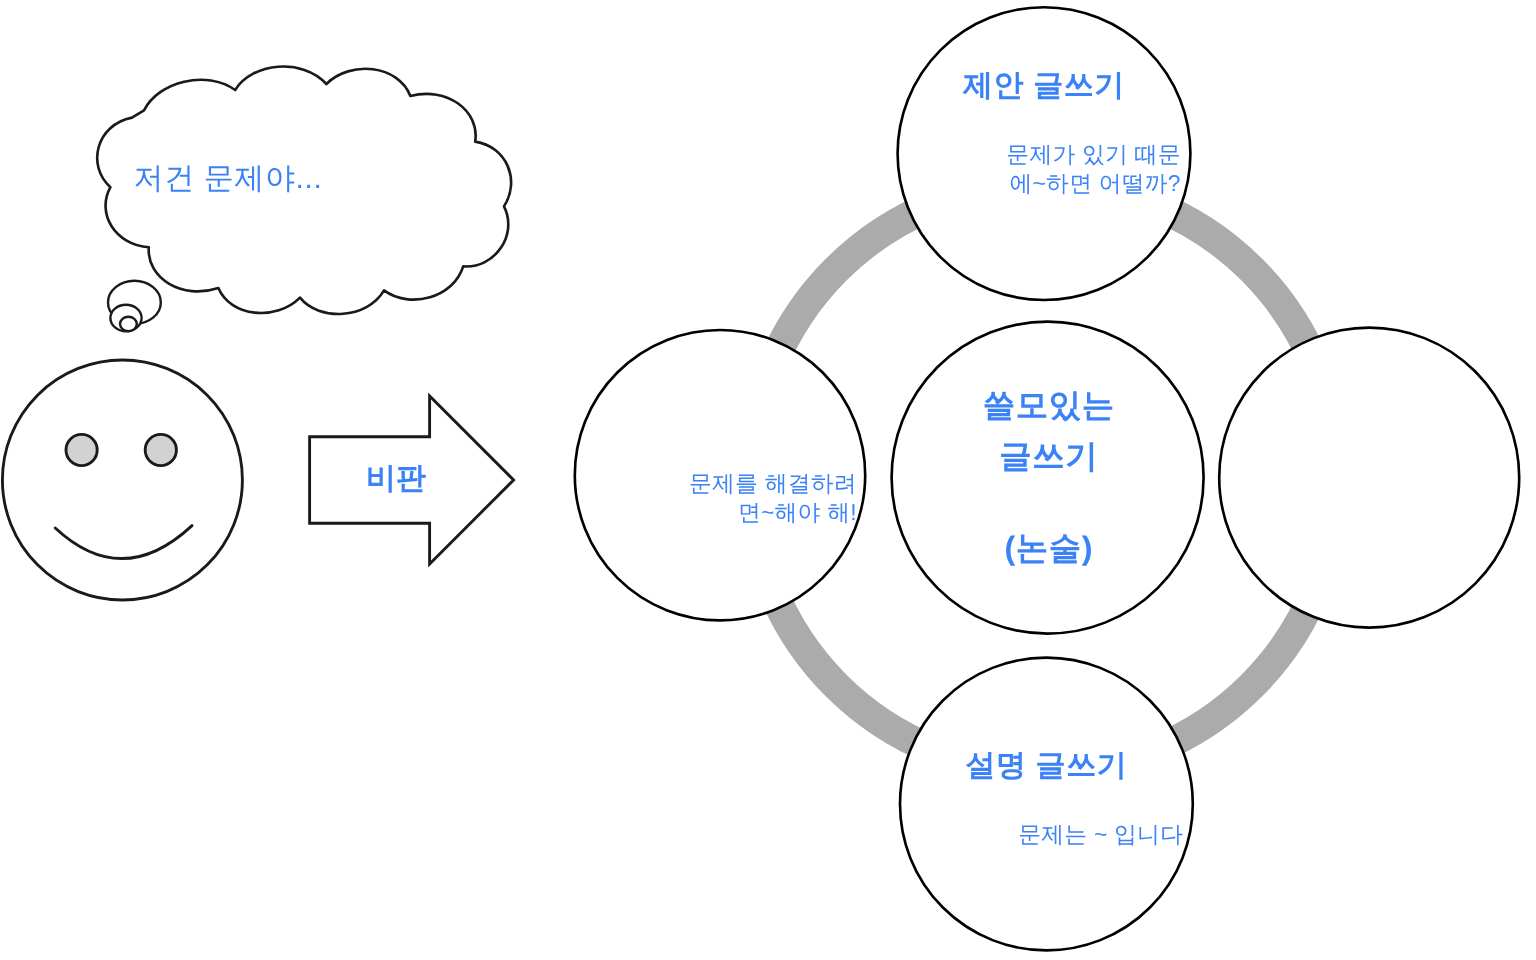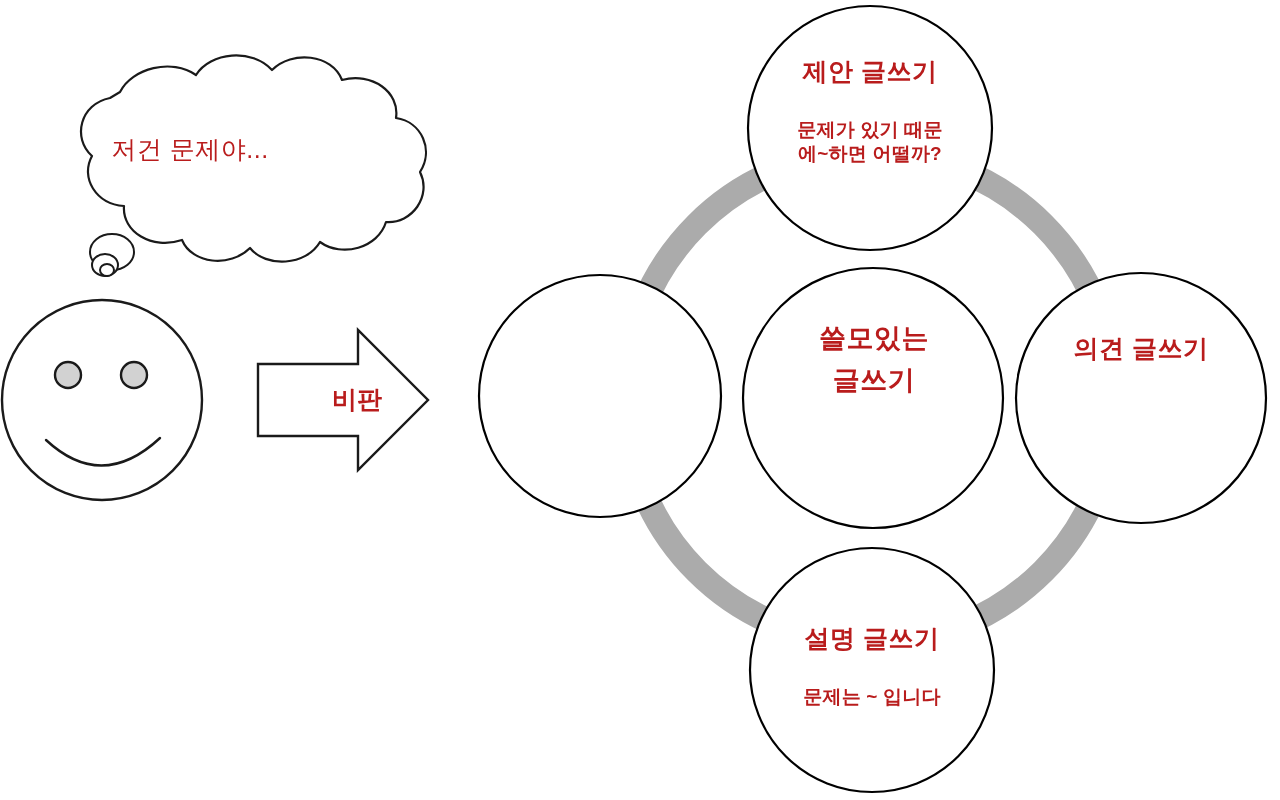--- a/index.html
+++ b/index.html
@@ -20,43 +20,44 @@
   svg.layer {
     position: absolute;
     top: 0;
     left: 0;
     width: 1280px;
     height: 800px;
   }
   .txt {
     position: absolute;
     text-align: center;
-    color: #b91c1c;
+    color: #3b82f6;
     line-height: 1.28;
     white-space: pre-line;
     -webkit-font-smoothing: antialiased;
   }
   .bubble-text {
     font-size: 25px;
     font-weight: 400;
     letter-spacing: 0.5px;
   }
   .arrow-text {
     font-size: 25px;
     font-weight: 700;
   }
   .node-title {
     font-size: 25px;
     font-weight: 700;
     letter-spacing: 0.5px;
   }
   .node-sub {
     font-size: 19px;
-    font-weight: 700;
+    font-weight: 400;
     letter-spacing: 0.2px;
+    text-align: right;
   }
   .center-title {
     font-size: 27px;
     font-weight: 700;
     line-height: 1.55;
     letter-spacing: 0.5px;
   }
 </style>
 </head>
 <body>
@@ -106,28 +107,30 @@
   <svg class="layer" viewBox="0 0 1280 800">
     <circle cx="870" cy="128" r="122" fill="#ffffff" stroke="#000000" stroke-width="2.2"></circle>
     <circle cx="600" cy="396" r="121" fill="#ffffff" stroke="#000000" stroke-width="2.2"></circle>
     <circle cx="873" cy="398" r="130" fill="#ffffff" stroke="#000000" stroke-width="2.2"></circle>
     <circle cx="1141" cy="398" r="125" fill="#ffffff" stroke="#000000" stroke-width="2.2"></circle>
     <circle cx="872" cy="670" r="122" fill="#ffffff" stroke="#000000" stroke-width="2.2"></circle>
   </svg>
 
   <div class="txt bubble-text" style="left:40px; top:133px; width:300px;">저건 문제야...</div>
 
-  <div class="txt arrow-text" style="left:278px; top:383px; width:104px;text-align:right;">비판</div>
+  <div class="txt arrow-text" style="left:278px; top:383px; width:104px;">비판</div>
 
   <div class="txt node-title" style="left:760px; top:55px; width:220px;">제안 글쓰기</div>
   <div class="txt node-sub" style="left:756px; top:118px; width:228px;">문제가 있기 때문
 에~하면 어떨까?</div>
 
+  <div class="txt node-sub" style="left:488px; top:392px; width:226px;">문제를 해결하려
+면~해야 해!</div>
 
   <div class="txt center-title" style="left:768px; top:318px; width:212px;text-align:center;">쓸모있는
 글쓰기</div>
+  <div class="txt center-title" style="left:768px; top:437px; width:212px;">(논술)</div>
 
-  <div class="txt node-title" style="left:1031px; top:332px; width:220px;">의견 글쓰기</div>
 
   <div class="txt node-sub" style="left:758px; top:685px; width:228px;">문제는 ~ 입니다</div>
   <div class="txt node-title" style="left:762px; top:622px; width:220px;">설명 글쓰기</div>
 
 </div>
 
 </body></html>

